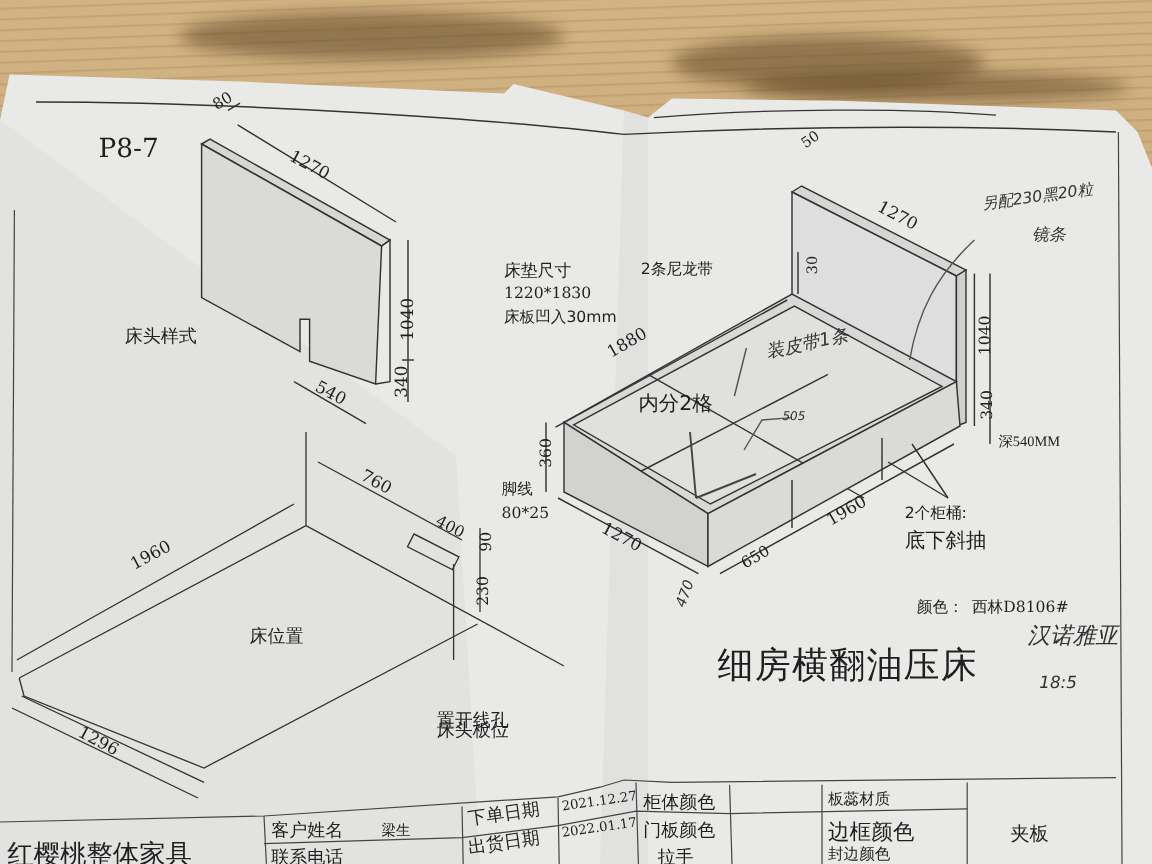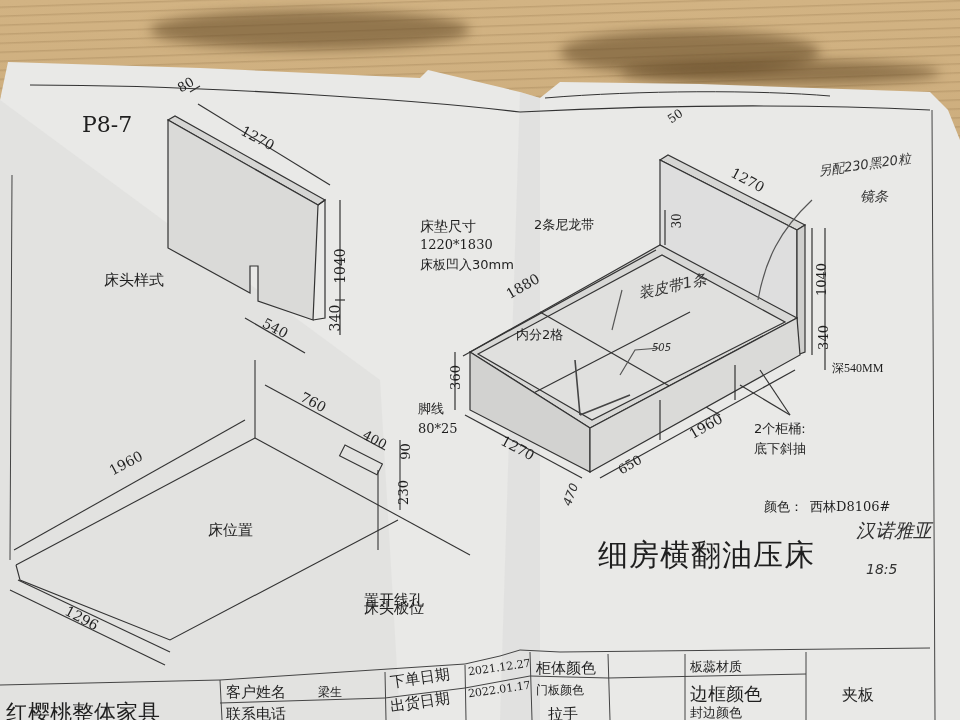--- a/index.html
+++ b/index.html
@@ -125,30 +125,30 @@
 <div class="abs serif" style="left:108px;top:455px;font-size:14px;transform:rotate(-28deg);">1960</div>
 <div class="abs serif" style="left:64px;top:610px;font-size:14px;transform:rotate(28deg);">1296</div>
 <div class="abs sans" style="left:208px;top:522px;font-size:15px;">床位置</div>
 <div class="abs sans" style="left:364px;top:568px;font-size:15px;margin-top:32px;">床头板位</div>
 <div class="abs sans" style="left:364px;top:592px;font-size:15px;">置开线孔</div>
 
 <div class="abs sans" style="left:420px;top:218px;font-size:14px;">床垫尺寸</div>
 <div class="abs serif" style="left:420px;top:238px;font-size:13px;">1220*1830</div>
 <div class="abs sans" style="left:420px;top:258px;font-size:13px;">床板凹入30mm</div>
 <div class="abs sans" style="left:534px;top:218px;font-size:13px;">2条尼龙带</div>
-<div class="abs sans" style="left:516px;top:328px;font-size:13px;">内分2格</div>
+<div class="abs sans" style="left:532px;top:328px;font-size:17px;">内分2格</div>
 <div class="abs serif" style="left:505px;top:278px;font-size:14px;transform:rotate(-30deg);">1880</div>
 <div class="abs serif" style="left:444px;top:370px;font-size:13px;transform:rotate(-90deg);">360</div>
 <div class="abs sans" style="left:418px;top:402px;font-size:13px;">脚线</div>
 <div class="abs serif" style="left:418px;top:422px;font-size:13px;">80*25</div>
 <div class="abs serif" style="left:500px;top:440px;font-size:14px;transform:rotate(28deg);">1270</div>
 <div class="abs serif" style="left:618px;top:458px;font-size:13px;transform:rotate(-30deg);">650</div>
 <div class="abs serif" style="left:688px;top:418px;font-size:14px;transform:rotate(-30deg);">1960</div>
 <div class="abs sans" style="left:754px;top:422px;font-size:13px;">2个柜桶:</div>
-<div class="abs sans" style="left:754px;top:442px;font-size:13px;">底下斜抽</div>
+<div class="abs sans" style="left:754px;top:442px;font-size:17px;">底下斜抽</div>
 <div class="abs serif" style="left:832px;top:362px;font-size:12px;font-family:Liberation Serif, serif;">深540MM</div>
 <div class="abs serif" style="left:730px;top:172px;font-size:14px;transform:rotate(28deg);">1270</div>
 <div class="abs serif" style="left:806px;top:272px;font-size:13px;transform:rotate(-90deg);">1040</div>
 <div class="abs serif" style="left:812px;top:330px;font-size:13px;transform:rotate(-90deg);">340</div>
 <div class="abs serif" style="left:670px;top:214px;font-size:12px;transform:rotate(-90deg);">30</div>
 <div class="abs serif" style="left:668px;top:110px;font-size:12px;transform:rotate(-35deg);">50</div>
 
 <div class="abs hand" style="left:818px;top:158px;font-size:13px;transform:rotate(-8deg);">另配230黑20粒</div>
 <div class="abs hand" style="left:860px;top:188px;font-size:14px;">镜条</div>
 <div class="abs hand" style="left:638px;top:278px;font-size:15px;transform:rotate(-12deg);">装皮带1条</div>
@@ -163,18 +163,18 @@
 
 <div class="abs sans" style="left:6px;top:700px;font-size:22px;">红樱桃整体家具</div>
 <div class="abs sans" style="left:226px;top:684px;font-size:15px;">客户姓名</div>
 <div class="abs sans" style="left:318px;top:686px;font-size:12px;">梁生</div>
 <div class="abs sans" style="left:226px;top:706px;font-size:15px;">联系电话</div>
 <div class="abs sans" style="left:390px;top:670px;font-size:15px;transform:rotate(-8deg);">下单日期</div>
 <div class="abs serif" style="left:468px;top:662px;font-size:11px;transform:rotate(-8deg);">2021.12.27</div>
 <div class="abs sans" style="left:390px;top:694px;font-size:15px;transform:rotate(-8deg);">出货日期</div>
 <div class="abs serif" style="left:468px;top:684px;font-size:11px;transform:rotate(-8deg);">2022.01.17</div>
 <div class="abs sans" style="left:536px;top:660px;font-size:15px;">柜体颜色</div>
-<div class="abs sans" style="left:536px;top:684px;font-size:12px;text-align:right;">门板颜色</div>
+<div class="abs sans" style="left:536px;top:684px;font-size:15px;text-align:right;">门板颜色</div>
 <div class="abs sans" style="left:548px;top:706px;font-size:15px;">拉手</div>
 <div class="abs sans" style="left:690px;top:660px;font-size:13px;">板蕊材质</div>
 <div class="abs sans" style="left:690px;top:684px;font-size:18px;">边框颜色</div>
 <div class="abs sans" style="left:690px;top:706px;font-size:13px;">封边颜色</div>
 <div class="abs sans" style="left:842px;top:686px;font-size:16px;">夹板</div>
 
 </body></html>

